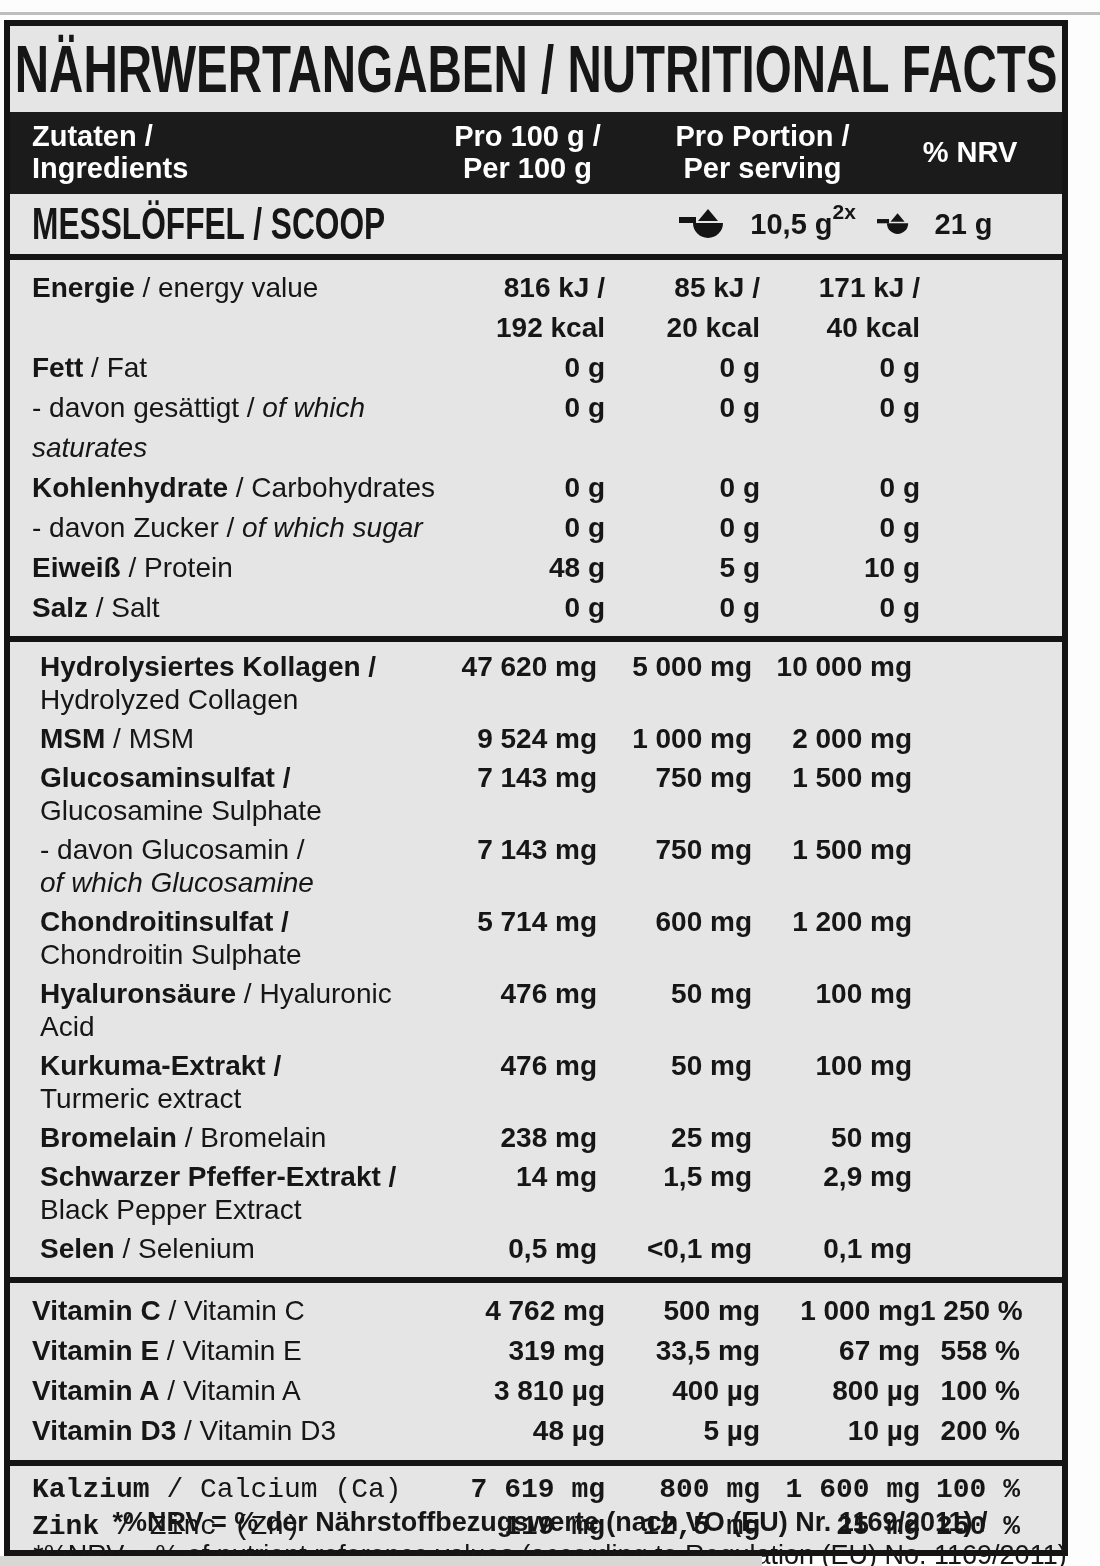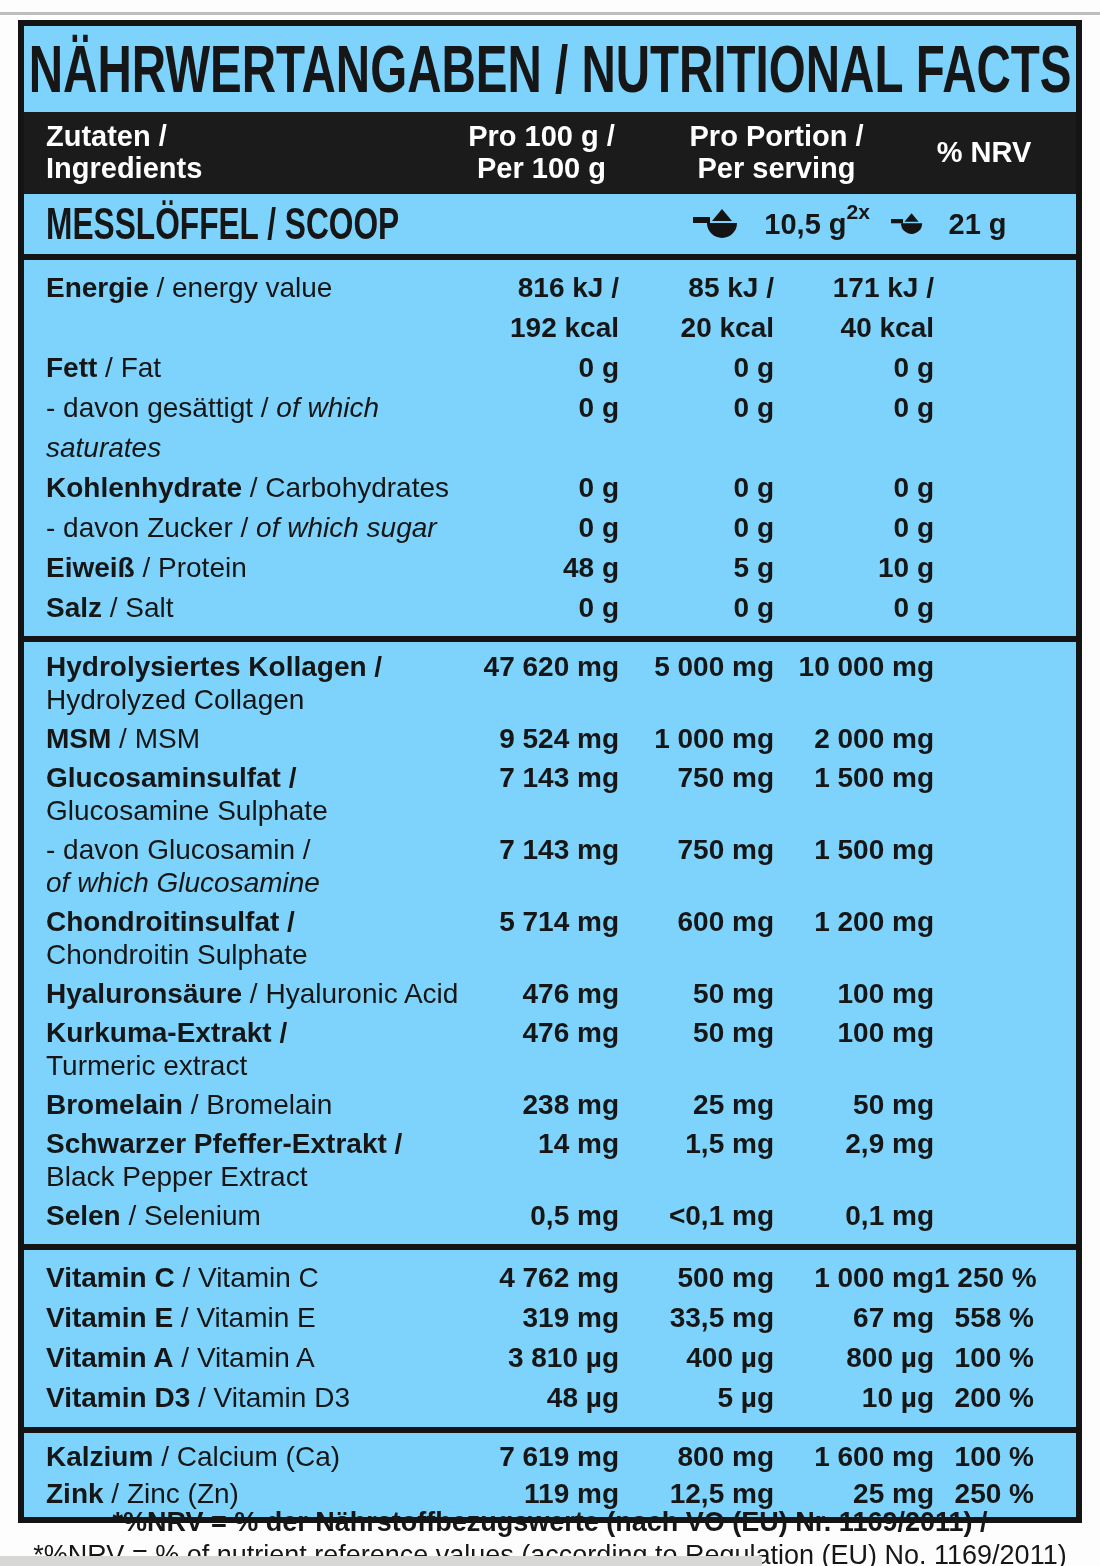--- a/index.html
+++ b/index.html
@@ -2,22 +2,22 @@
 <html><head>
 <meta charset="utf-8">
 <style>
   html,body{margin:0;padding:0;background:#fff;}
   .sheet{
     position:relative;width:1100px;height:1566px;background:#fdfdfd;
     font-family:"Liberation Sans",sans-serif;color:#161616;overflow:hidden;
   }
   .top-rule{position:absolute;top:12px;left:0;width:1100px;height:3px;background:#9c9c9c;opacity:.65;}
   .panel{
-    position:absolute;top:20px;left:18px;width:1064px;box-sizing:border-box;
-    border:6px solid #141414;background:#7dd3fc;
+    position:absolute;top:20px;left:4px;width:1064px;box-sizing:border-box;
+    border:6px solid #141414;background:#e5e5e5;
   }
   .title-row{height:86px;display:flex;align-items:center;justify-content:center;}
   .condensed{
     display:inline-block;transform:scaleX(.72);transform-origin:center;
     font-weight:bold;letter-spacing:0px;white-space:nowrap;
   }
   .title-text{font-size:66px;}
   .head-band{background:#1b1b1b;color:#fff;}
   .hgrid{
     display:grid;grid-template-columns:1fr 155px 315px 100px;
@@ -39,26 +39,26 @@
     display:grid;grid-template-columns:1fr 155px 155px 160px 100px;
     padding:0 42px 0 22px;align-items:start;
   }
   .cell{min-height:1px;}
   .val{text-align:right;font-weight:bold;font-size:28px;white-space:nowrap;}
   .lbl{font-size:28px;}
   .b{font-weight:bold;}
   .it{font-style:italic;}
   .sec-macros{padding:8px 0 8px;}
   .sec-macros .row{line-height:40px;}
-  .sec-actives{padding:8px 0 6px;}
+  .sec-actives{padding:8px 8px 6px;}
   .sec-actives .row{line-height:33px;margin-bottom:6px;}
   .sec-actives .val,.sec-vitamins .val,.sec-minerals .val{line-height:inherit;}
   .sec-vitamins{padding:8px 0 9px;}
   .sec-vitamins .row{line-height:40px;}
-  .sec-minerals{padding:5px 0 5px;}
+  .sec-minerals{padding:5px 0 5px;font-family:Liberation Mono, monospace;}
   .sec-minerals .row{line-height:37px;}
   .energy-val div{line-height:40px;}
   .footnote{margin-top:28px;text-align:center;font-size:27px;line-height:33px;}
   .bottom-strip{position:absolute;left:0;bottom:0;width:762px;height:10px;background:#d7d7d5;}
 </style>
 </head>
 <body>
 
 <div class="sheet">
   <div class="top-rule"></div>

